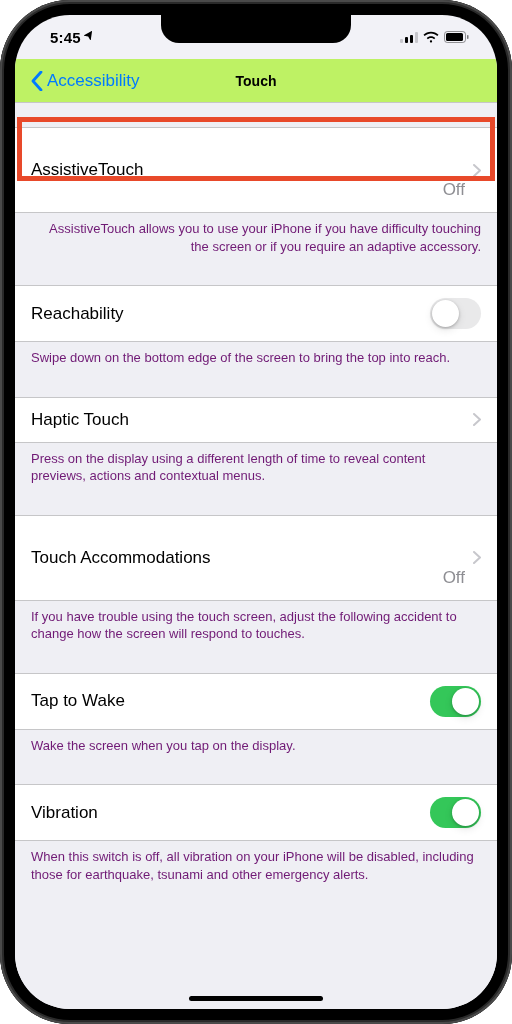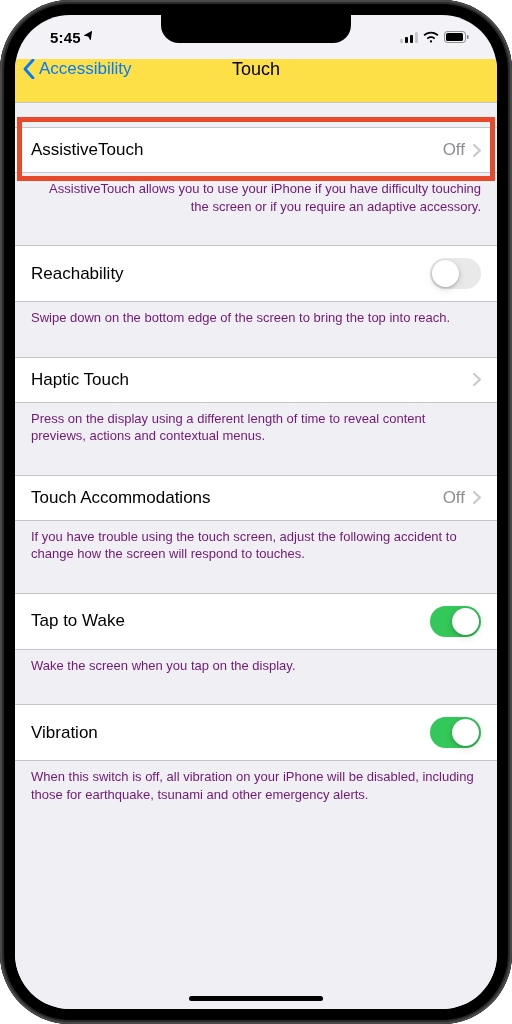--- a/index.html
+++ b/index.html
@@ -49,40 +49,40 @@
     padding: 0 28px 0 35px;
     z-index: 40;
   }
   .status-time { font-size: 15px; font-weight: 600; letter-spacing: 0.2px; display:flex; gap:3px;}
   .status-icons { display: flex; align-items: center; gap: 5px; }
   .nav-bar {
     position: absolute;
     top: 44px; left: 0; right: 0;
     height: 44px;
     display: flex;
-    align-items: flex-start;
-    padding: 0 8px;
+    align-items: center;
+    padding: 0 16px;
     border-bottom: 0.5px solid #c6c6c8;
-    background: #fde047;
+    background: #bef264;
     z-index: 30;
   }
   .nav-back {
     display: flex;
     align-items: center;
     color: #007aff;
     font-size: 17px;
     gap: 4px;
     cursor: pointer;
   }
   .nav-title {
     position: absolute;
     left: 50%;
     transform: translateX(-50%);
-    font-size: 18px;
-    font-weight: 400;
+    font-size: 14px;
+    font-weight: 700;
     color: #000;
   }
   .content {
     position: absolute;
     top: 88px; left: 0; right: 0; bottom: 0;
     overflow-y: auto;
     background: #efeff4;
   }
   .group { margin-top: 30px; }
   .group:first-child { margin-top: 30px; text-align: right; }
@@ -92,21 +92,21 @@
     border-bottom: 0.5px solid #c6c6c8;
     padding: 12px 16px;
     display: flex;
     align-items: center;
     justify-content: space-between;
     min-height: 44px;
     cursor: pointer;
   }
   .row-label { font-size: 17px; color: #000; }
   .row-trail { display: flex; align-items: center; gap: 8px; }
-  .row-value { font-size: 17px; color: #8e8e93; }
+  .row-value { font-size: 17px; color: #8e8e93; margin-top: 40px; }
   .chevron {
     width: 8px; height: 13px;
     display: inline-block;
   }
   .chevron svg { display:block; }
   .footer {
     padding: 7px 16px 0 16px;
     font-size: 13px;
     color: #701a75;
     line-height: 1.35;

